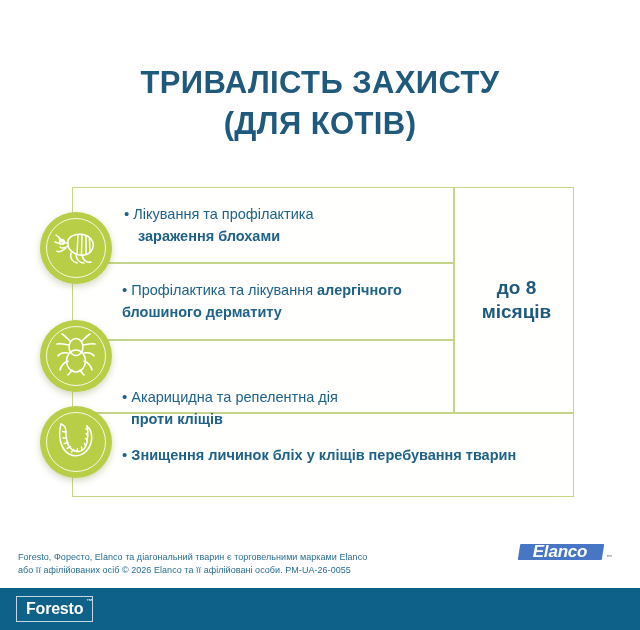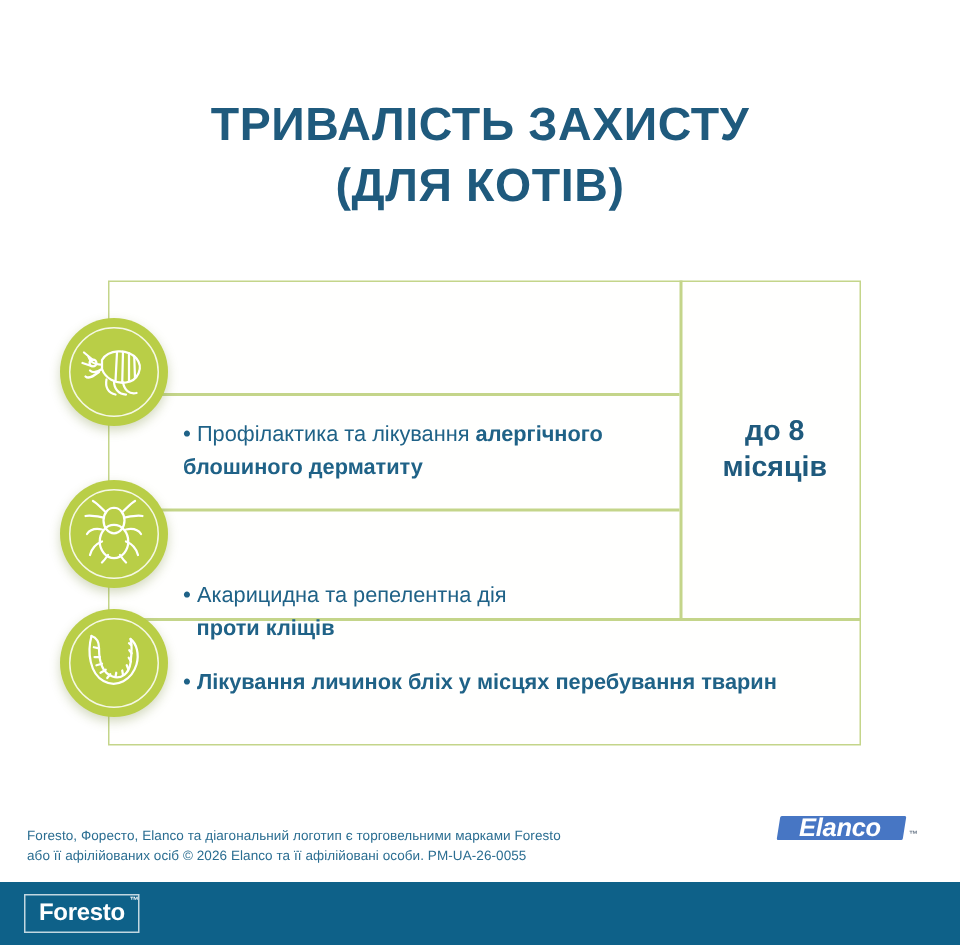--- a/index.html
+++ b/index.html
@@ -241,41 +241,48 @@
   <span class="title-line">(ДЛЯ КОТІВ)</span>
 </div>
 
 <div class="table-wrap">
   <div class="grid"></div>
   <div class="v-div"></div>
   <div class="h-div h1"></div>
   <div class="h-div h2"></div>
   <div class="h-div full h3"></div>
 
+  <div class="cell left-cell row1">
+    <div class="bullet-text">
+      <span class="dot">•</span>
+      <span class="reg">Лікування та профілактика</span>
+      <span class="bold indent">зараження блохами</span>
+    </div>
+  </div>
 
   <div class="cell left-cell row2">
     <div class="bullet-text">
       <span class="dot">•</span>
       <span class="reg">Профілактика та лікування</span>
       <span class="bold">алергічного блошиного дерматиту</span>
     </div>
   </div>
 
   <div class="cell left-cell row3">
     <div class="bullet-text">
       <span class="dot">•</span>
       <span class="reg">Акарицидна та репелентна дія</span>
       <span class="bold indent">проти кліщів</span>
     </div>
   </div>
 
   <div class="cell left-cell row4">
     <div class="bullet-text">
       <span class="dot">•</span>
-      <span class="bold">Лікування личинок бліх у місцях перебування тварин</span>
+      <span class="bold">Знищення личинок бліх у кліщів перебування тварин</span>
     </div>
   </div>
 
   <div class="cell right-cell">
     <div>
       <span>до 8</span><br>
       <span>місяців</span>
     </div>
   </div>
 </div>
@@ -320,21 +327,21 @@
   <span>
     <svg width="46" height="42" viewBox="0 0 46 42" fill="none" stroke="#ffffff" stroke-width="1.5" stroke-linecap="round" stroke-linejoin="round">
       <path d="M8 5 C5 16, 7 30, 16 35 C25 40, 35 34, 38 24 C40 17, 38 10, 34 7"></path>
       <path d="M8 5 C11 6, 13 9, 13 13 C13 24, 16 30, 22 32 C28 34, 33 30, 34 23 C35 15, 35 10, 34 7"></path>
       <path d="M9.6 12.5 L13 13.2 M10 19 L13.6 19 M11.3 24.5 L15 23.5 M14 29.5 L17.5 27.5 M18.5 33 L20.5 30.5 M24 32.2 L24.5 29.5 M29 31 L28.5 28 M32.5 27 L31.5 24.5 M34.3 22 L32.8 19.5 M34.8 16.5 L33.2 14.5 M34.5 11 L33 9.8"></path>
     </svg>
   </span>
 </div>
 
 <div class="legal">
-  <span class="line">Foresto, Форесто, Elanco та діагональний логотип є торговельними марками Foresto</span>
+  <span class="line">Foresto, Форесто, Elanco та діагональний тварин є торговельними марками Elanco</span>
   <span class="line">або її афілійованих осіб © 2026 Elanco та її афілійовані особи. PM-UA-26-0055</span>
 </div>
 
 <div class="elanco-logo">
   <span class="elanco-shape"></span>
   <span class="elanco-word">Elanco</span>
   <span class="elanco-tm">™</span>
 </div>
 
 <div class="bottom-bar"></div>

